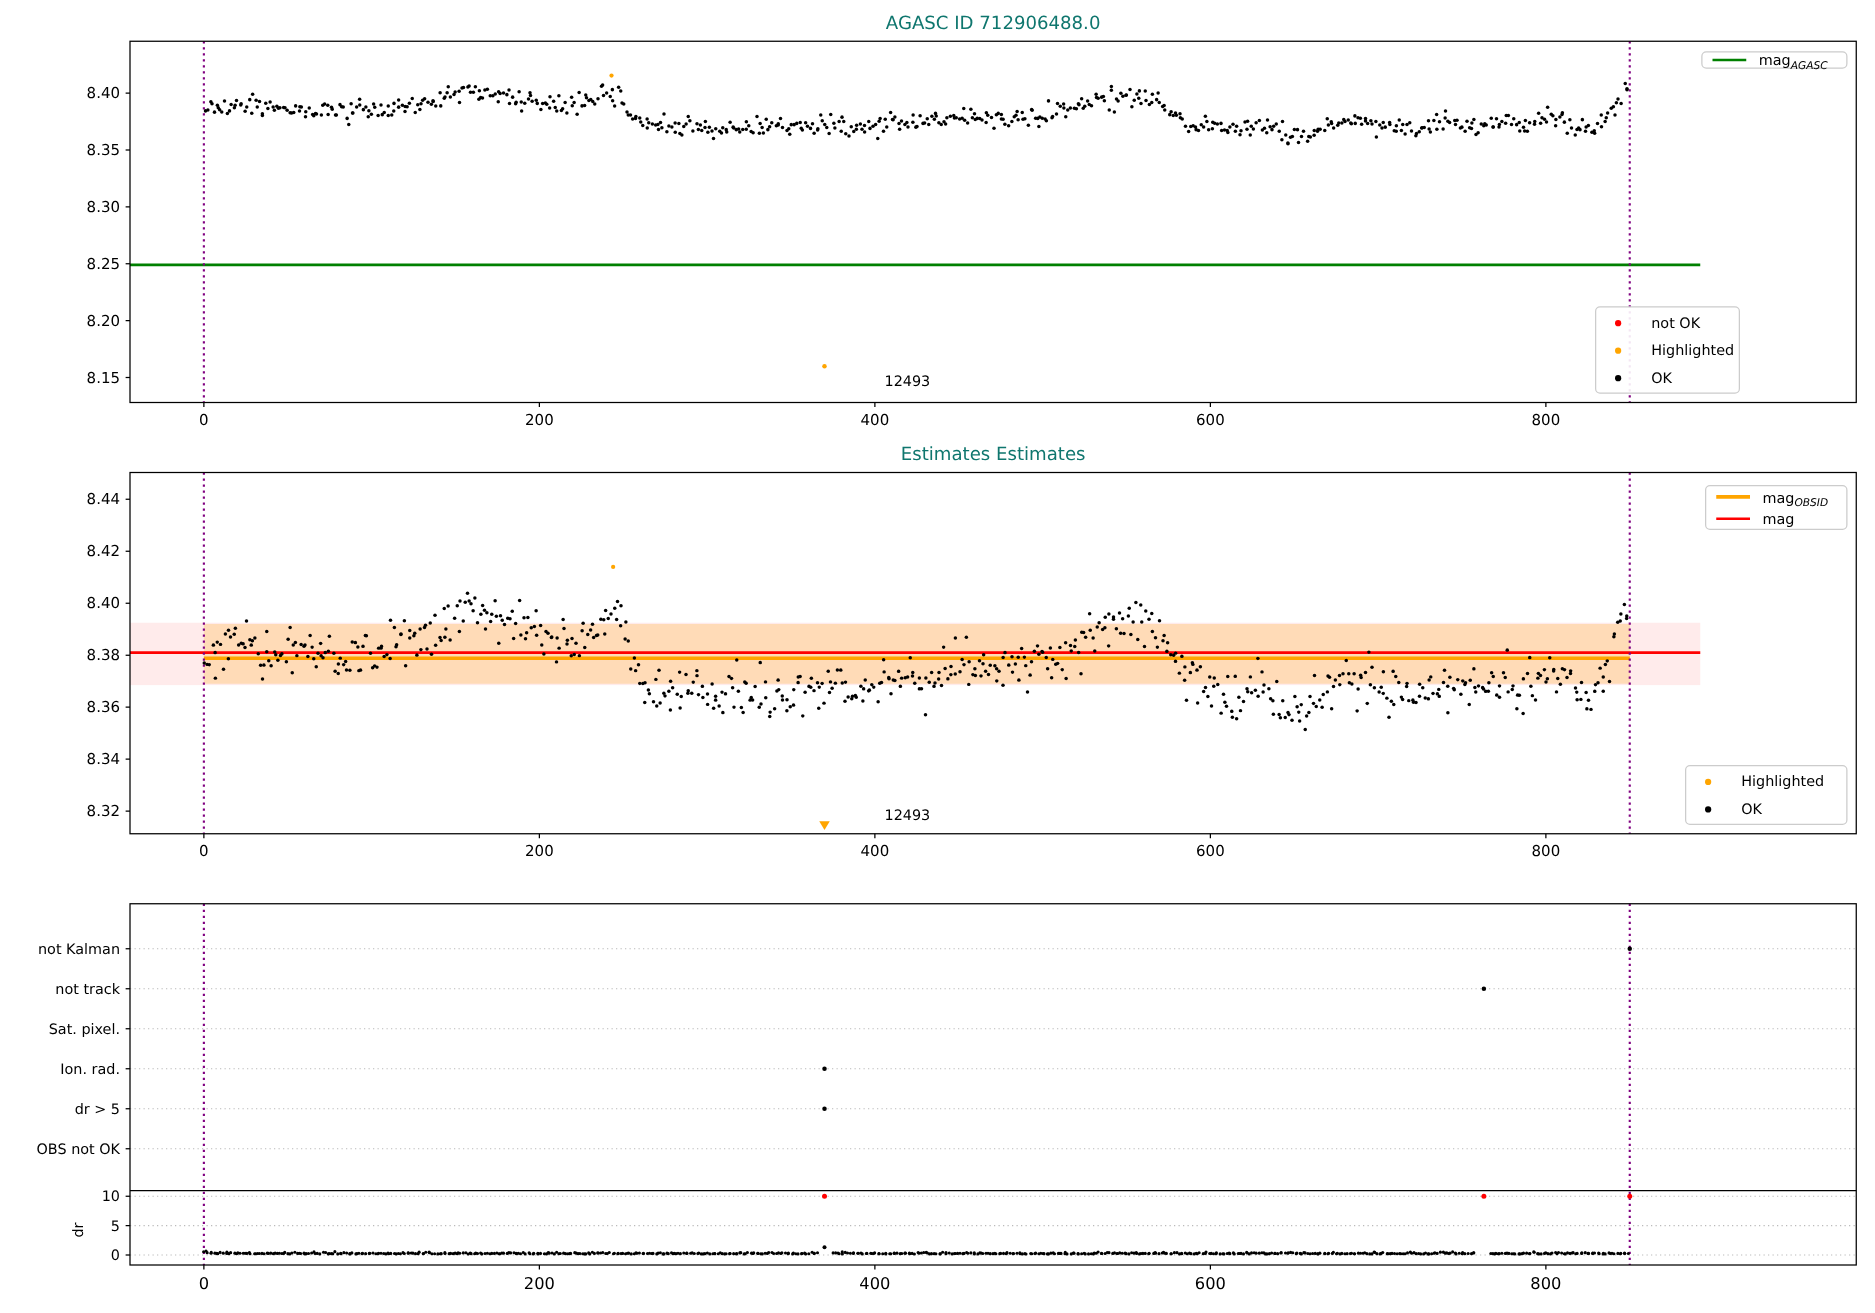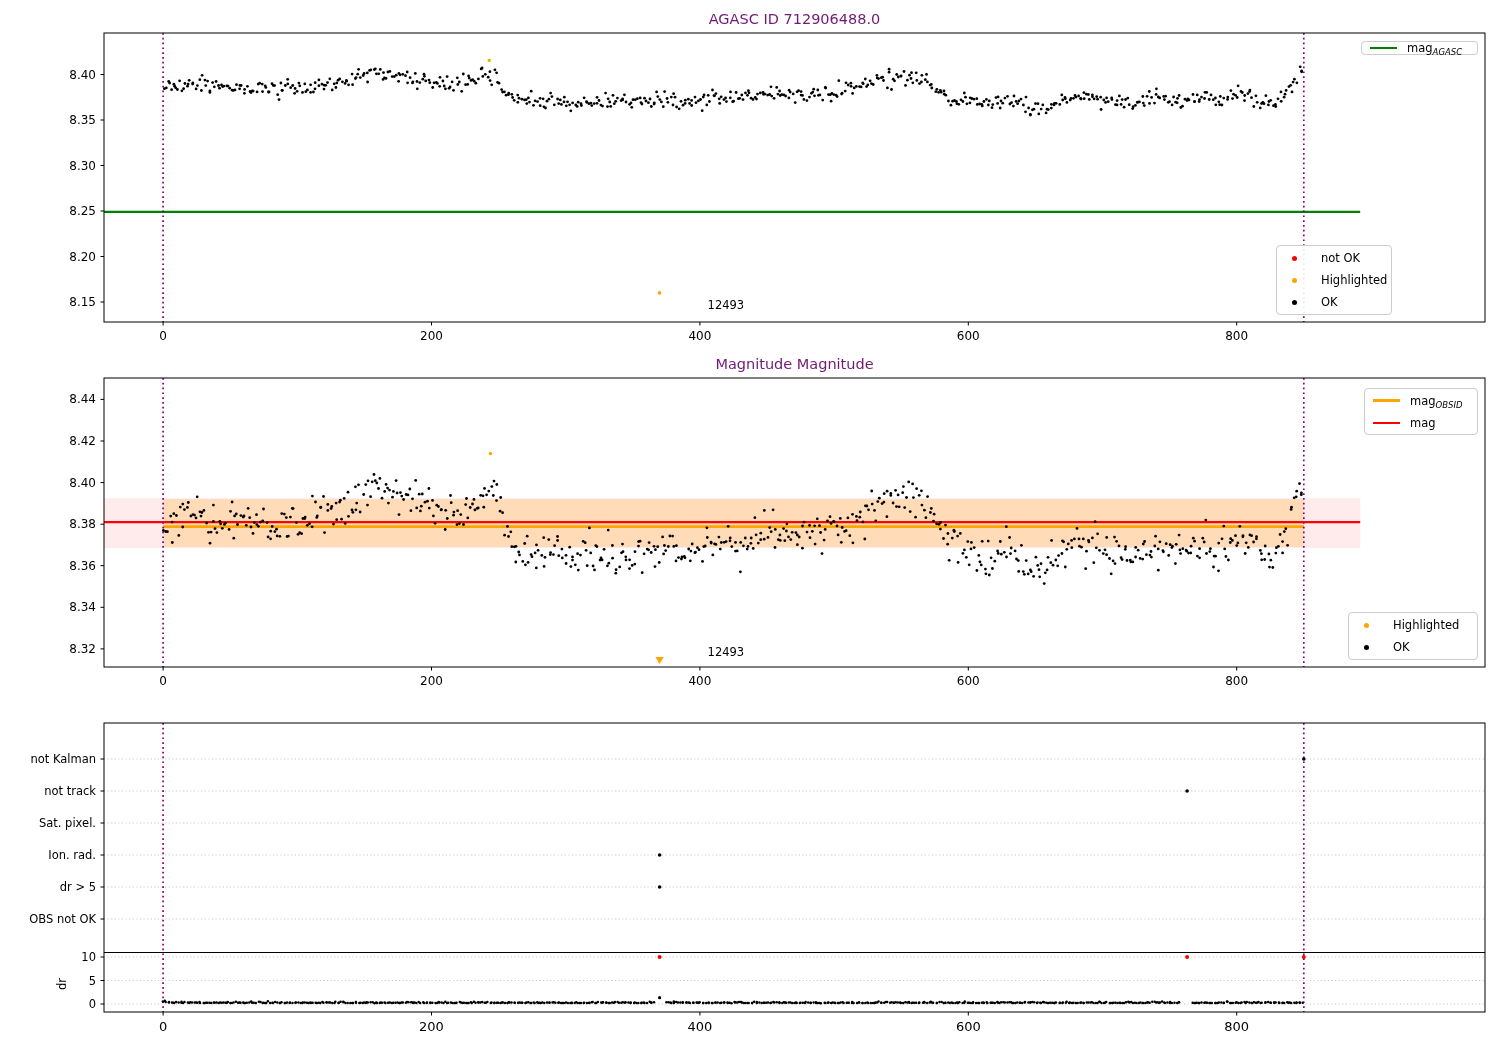--- a/index.html
+++ b/index.html
@@ -1,20 +1,20 @@
 <!DOCTYPE html>
 <html><head>
 <meta charset="utf-8">
 <style>
   html,body{margin:0;padding:0;background:#ffffff;}
   body{width:1500px;height:1050px;position:relative;overflow:hidden;
        font-family:"DejaVu Sans","Liberation Sans",sans-serif;color:#000;}
   svg{position:absolute;left:0;top:0;}
   .ptitle{position:absolute;left:104px;width:1381px;text-align:center;
-          font-size:14.5px;color:#701a75;}
+          font-size:14.5px;color:#0f766e;}
   .legend{position:absolute;background:rgba(255,255,255,.9);border:1px solid #cccccc;
           border-radius:4px;font-size:11.5px;display:flex;flex-direction:column;
           justify-content:center;box-sizing:border-box;}
   .lrow{display:flex;align-items:center;height:22px;}
   .lmark-dot{width:5px;height:5px;border-radius:50%;margin-left:15px;margin-right:24px;flex:none;}
   .lmark-line{width:27px;height:0;border-top-style:solid;margin-left:8px;margin-right:10px;flex:none;}
   .lsub{font-style:italic;font-size:8.5px;position:relative;top:3px;}
 </style>
 </head>
 <body>
@@ -2097,21 +2097,21 @@
     <text x="431.5" y="1031.0" font-size="13" text-anchor="middle" fill="#000">200</text>
     <line x1="699.9" y1="1012.0" x2="699.9" y2="1015.5" stroke="#000" stroke-width="1"></line>
     <text x="699.9" y="1031.0" font-size="13" text-anchor="middle" fill="#000">400</text>
     <line x1="968.3" y1="1012.0" x2="968.3" y2="1015.5" stroke="#000" stroke-width="1"></line>
     <text x="968.3" y="1031.0" font-size="13" text-anchor="middle" fill="#000">600</text>
     <line x1="1236.7" y1="1012.0" x2="1236.7" y2="1015.5" stroke="#000" stroke-width="1"></line>
     <text x="1236.7" y="1031.0" font-size="13" text-anchor="middle" fill="#000">800</text>
   </svg>
 
 <div class="ptitle" style="top:11px">AGASC ID 712906488.0</div>
-<div class="ptitle" style="top:356px">Magnitude Magnitude</div>
+<div class="ptitle" style="top:356px">Estimates Estimates</div>
 
 <div class="legend" style="left:1361px;top:41px;width:117px;height:14px">
   <div class="lrow">
     <span class="lmark-line" style="border-top-width: 2.2px; border-top-color: rgb(0, 128, 0);"></span>
     <span><span>mag</span><span class="lsub">AGASC</span></span>
   </div>
 </div>
 
 <div class="legend" style="left:1276px;top:245px;width:116px;height:70px">
   <div class="lrow">
@@ -2121,21 +2121,21 @@
   <div class="lrow">
     <span class="lmark-dot" style="background: rgb(255, 165, 0);"></span>
     <span>Highlighted</span>
   </div>
   <div class="lrow">
     <span class="lmark-dot" style="background: rgb(0, 0, 0);"></span>
     <span>OK</span>
   </div>
 </div>
 
-<div class="legend" style="left:1364px;top:388px;width:114px;height:47px">
+<div class="legend" style="left:1364px;top:388px;width:114px;height:36px">
   <div class="lrow">
     <span class="lmark-line" style="border-top-width: 3px; border-top-color: rgb(255, 165, 0);"></span>
     <span><span>mag</span><span class="lsub">OBSID</span></span>
   </div>
   <div class="lrow">
     <span class="lmark-line" style="border-top-width: 2.2px; border-top-color: rgb(255, 0, 0);"></span>
     <span><span>mag</span><span class="lsub"></span></span>
   </div>
 </div>
 

